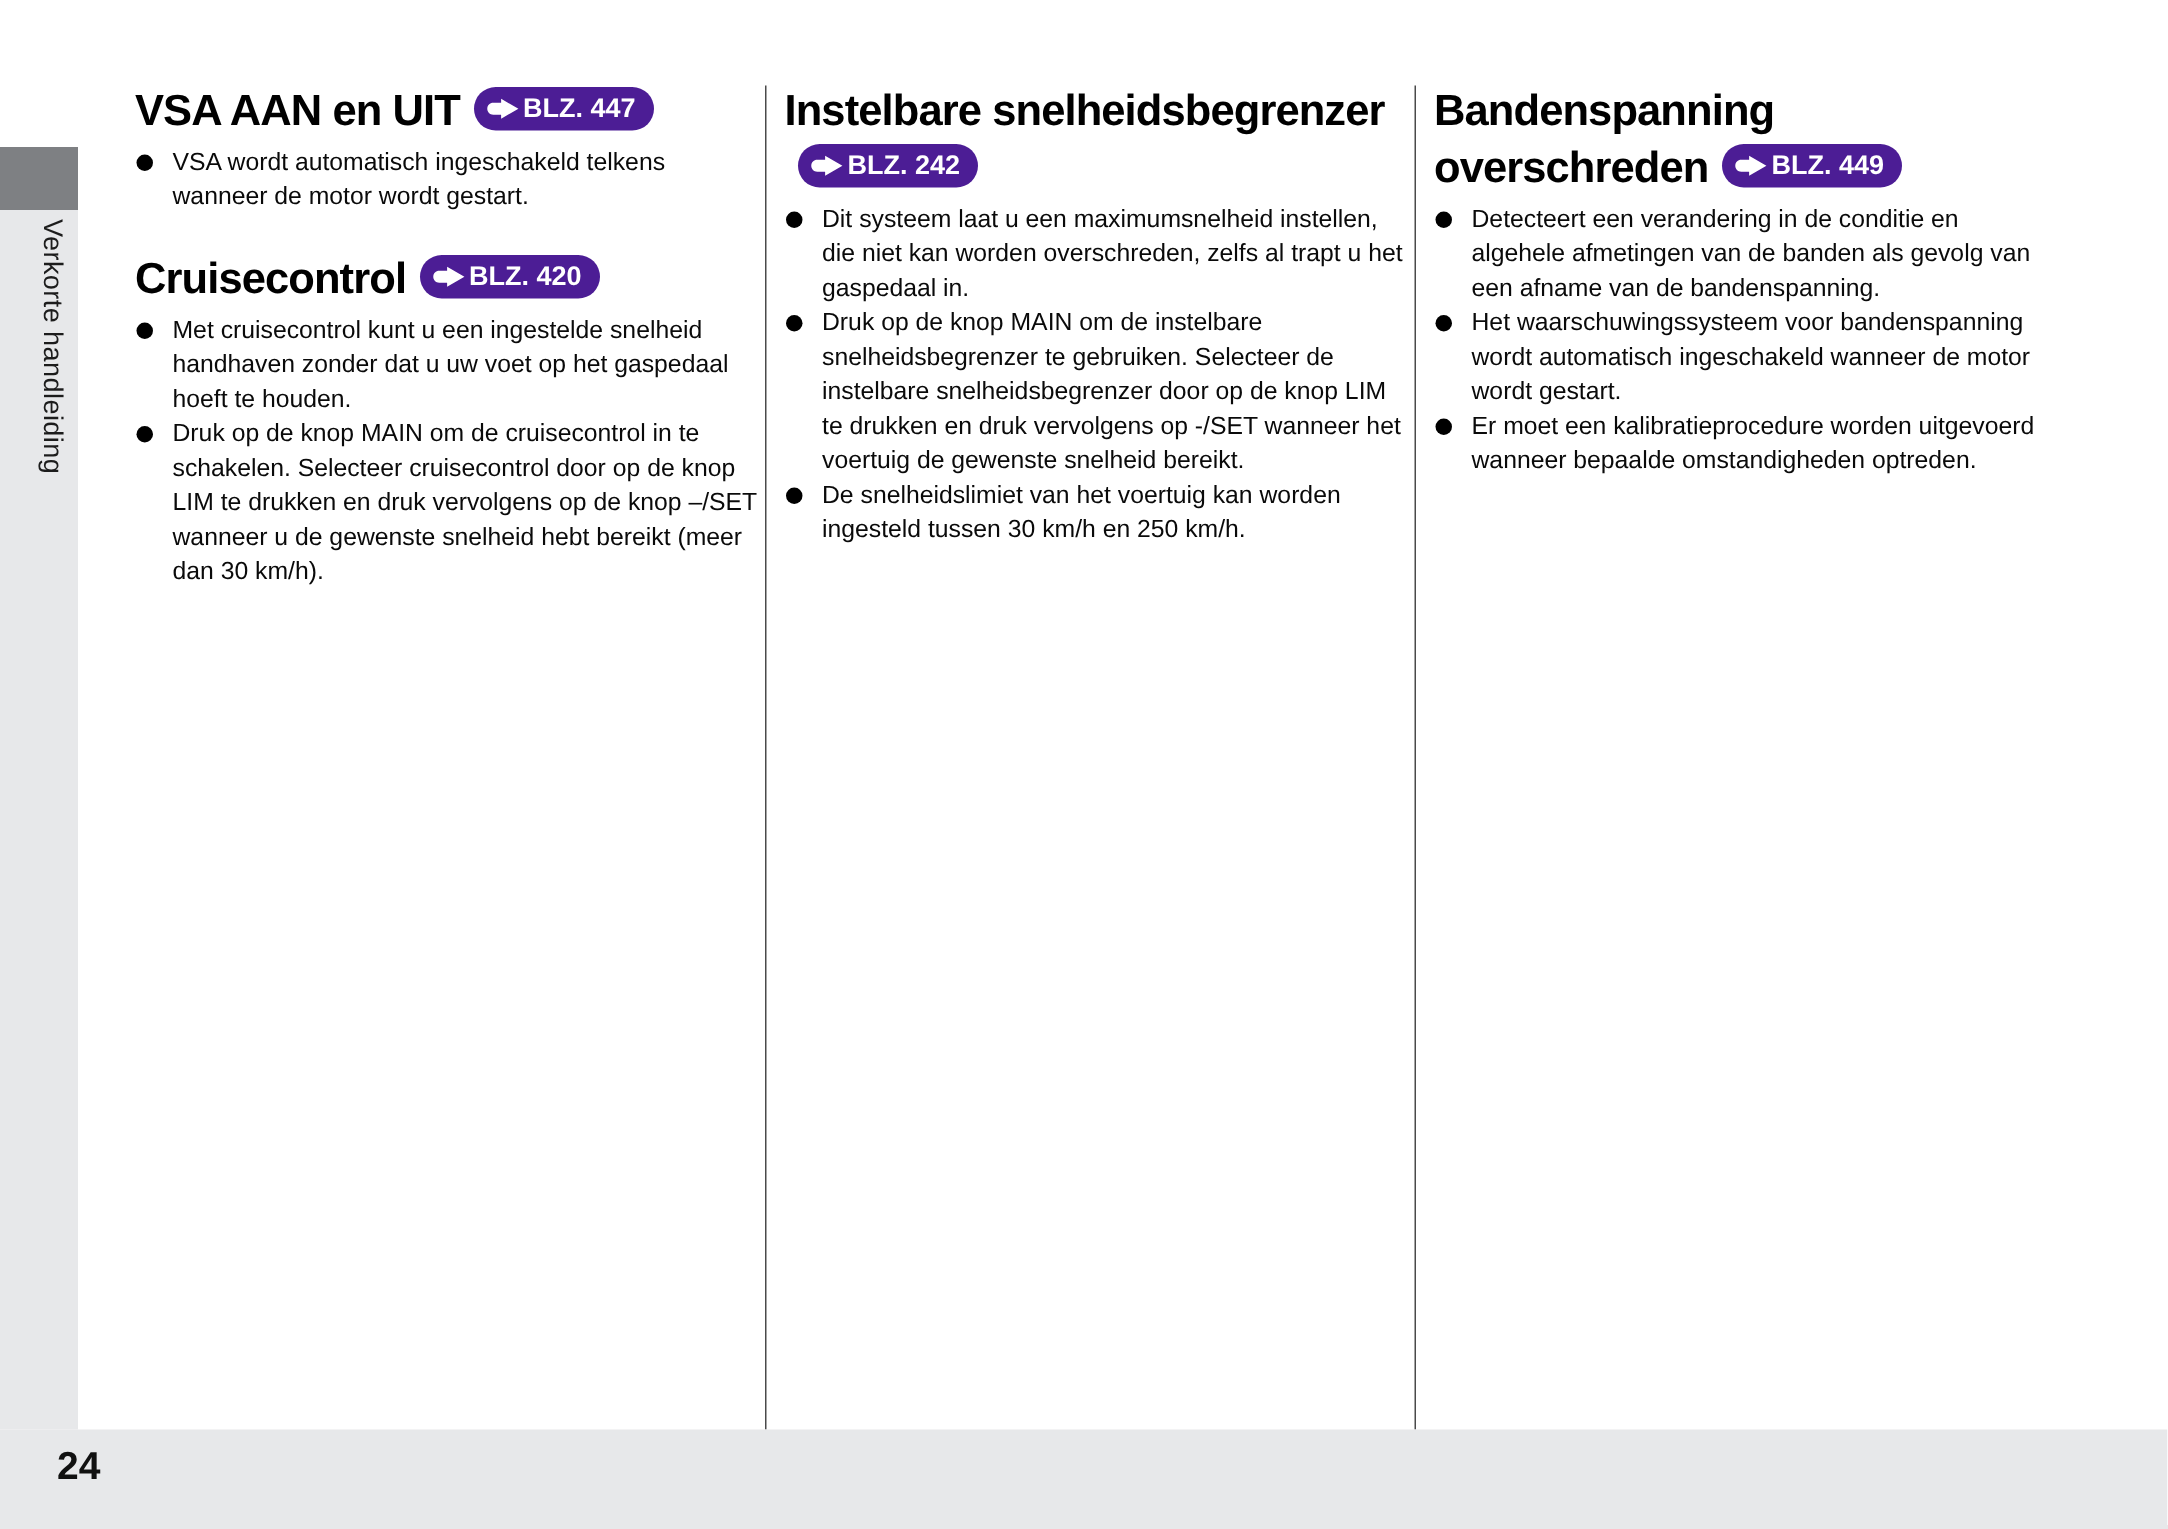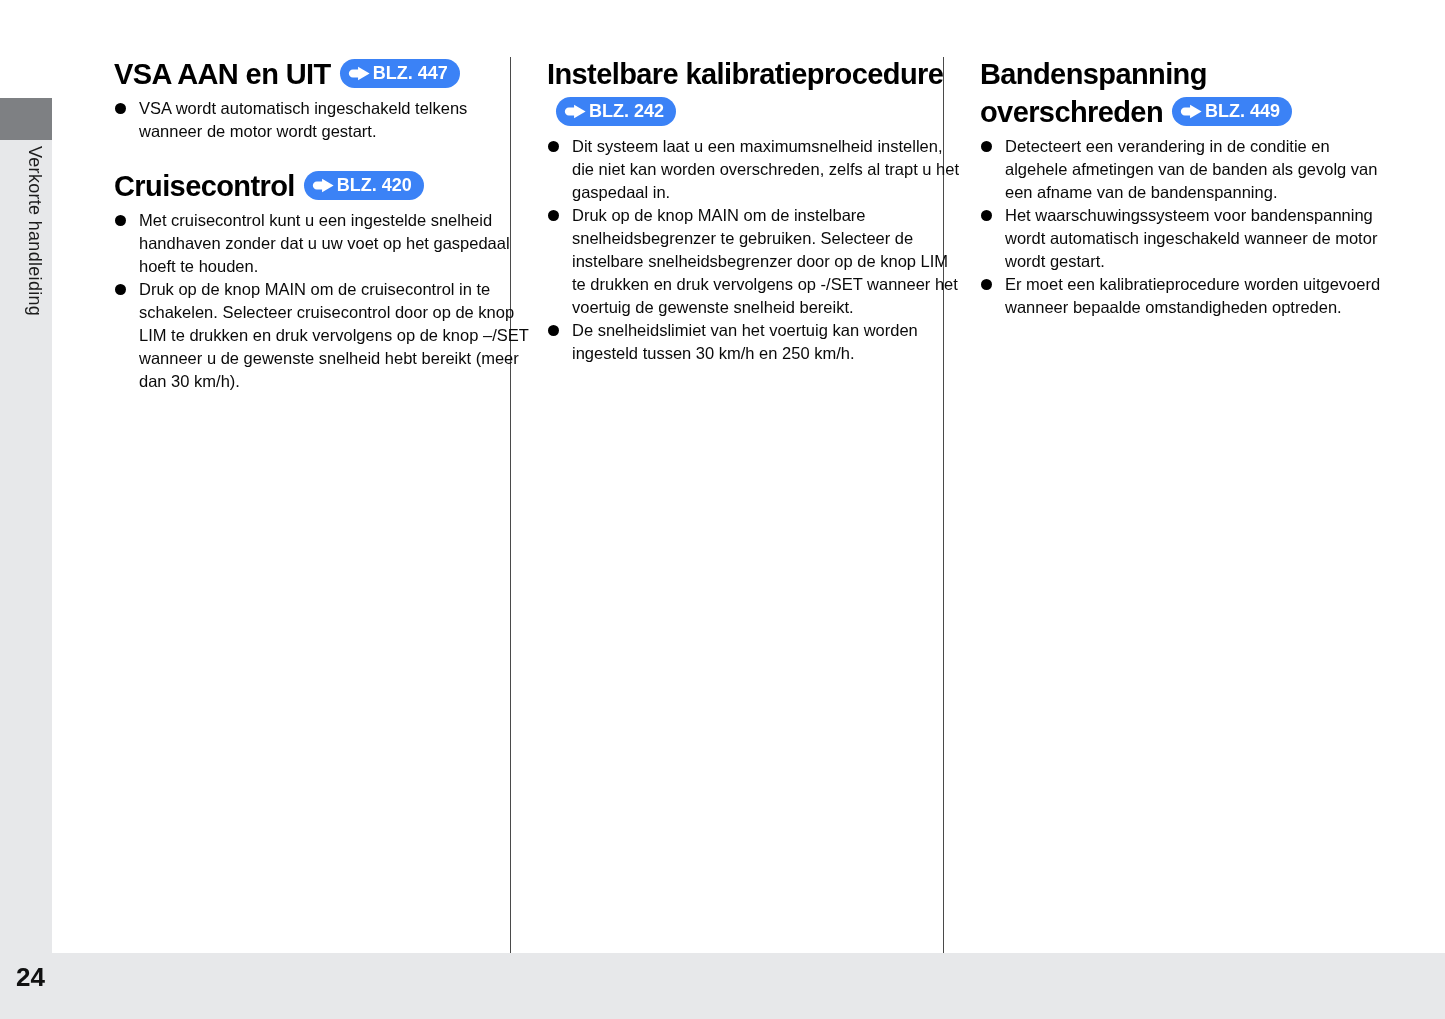--- a/index.html
+++ b/index.html
@@ -41,62 +41,61 @@
 
   
   .footer {
     position: absolute;
     left: 0; bottom: 0;
     width: 100%; height: 66px;
     background: #e7e8ea;
   }
   .page-num {
     position: absolute;
-    left: 16px; top: 9px;
+    left: 38px; top: 9px;
     font-size: 26px;
     font-weight: bold;
     color: #111111;
   }
 
   
   .divider {
     position: absolute;
     top: 57px;
     width: 1px; height: 896px;
     background: #4a4a4a;
   }
   .divider-1 { left: 510px; }
   .divider-2 { left: 943px; }
 
   
   .col {
     position: absolute;
     top: 55px;
     width: 415px;
-    margin-left: 24px;
   }
   .col-1 { left: 90px; }
   .col-2 { left: 523px; }
   .col-3 { left: 956px; }
 
   .section + .section { margin-top: 24px; }
 
   .sec-title {
     margin: 0 0 4px 0;
     font-size: 29px;
     font-weight: bold;
     line-height: 38px;
     letter-spacing: -0.6px;
     color: #000000;
   }
 
   .badge {
     display: inline-flex;
     align-items: center;
-    background: #3b82f6;
+    background: #4c1d95;
     color: #ffffff;
     border-radius: 15px;
     height: 29px;
     padding: 0 12px 0 7px;
     margin-left: 9px;
     vertical-align: middle;
     transform: translateY(-3px);
     white-space: nowrap;
   }
   .badge-arrow { display: inline-flex; margin-right: 2px; }
@@ -171,21 +170,21 @@
       <ul class="bullets">
         <li><span class="dot"></span><span><span>Met cruisecontrol kunt u een ingestelde snelheid handhaven zonder dat u uw voet op het gaspedaal hoeft te houden.</span></span></li>
         <li><span class="dot"></span><span><span>Druk op de knop </span><span class="b">MAIN</span><span> om de cruisecontrol in te schakelen. Selecteer cruisecontrol door op de knop </span><span class="b">LIM</span><span> te drukken en druk vervolgens op de knop </span><span class="b">–/SET</span><span> wanneer u de gewenste snelheid hebt bereikt (meer dan 30 km/h).</span></span></li>
       </ul>
     </div>
   </div>
 
   <div class="col col-2">
     <div class="section">
       <h2 class="sec-title">
-        <span>Instelbare kalibratieprocedure</span><span class="badge">
+        <span>Instelbare snelheidsbegrenzer</span><span class="badge">
             <span class="badge-arrow">
               <svg width="24" height="15" viewBox="0 0 26 16">
                 <path d="M2 8 C2 5.6 3.9 3.7 6.3 3.7 L12 3.7 L12 0.8 L24.5 8 L12 15.2 L12 12.3 L6.3 12.3 C3.9 12.3 2 10.4 2 8 Z" fill="#ffffff"></path>
               </svg>
             </span>
             <span class="badge-label">BLZ. 242</span>
           </span>
       </h2>
       <ul class="bullets">
         <li><span class="dot"></span><span><span>Dit systeem laat u een maximumsnelheid instellen, die niet kan worden overschreden, zelfs al trapt u het gaspedaal in.</span></span></li>

